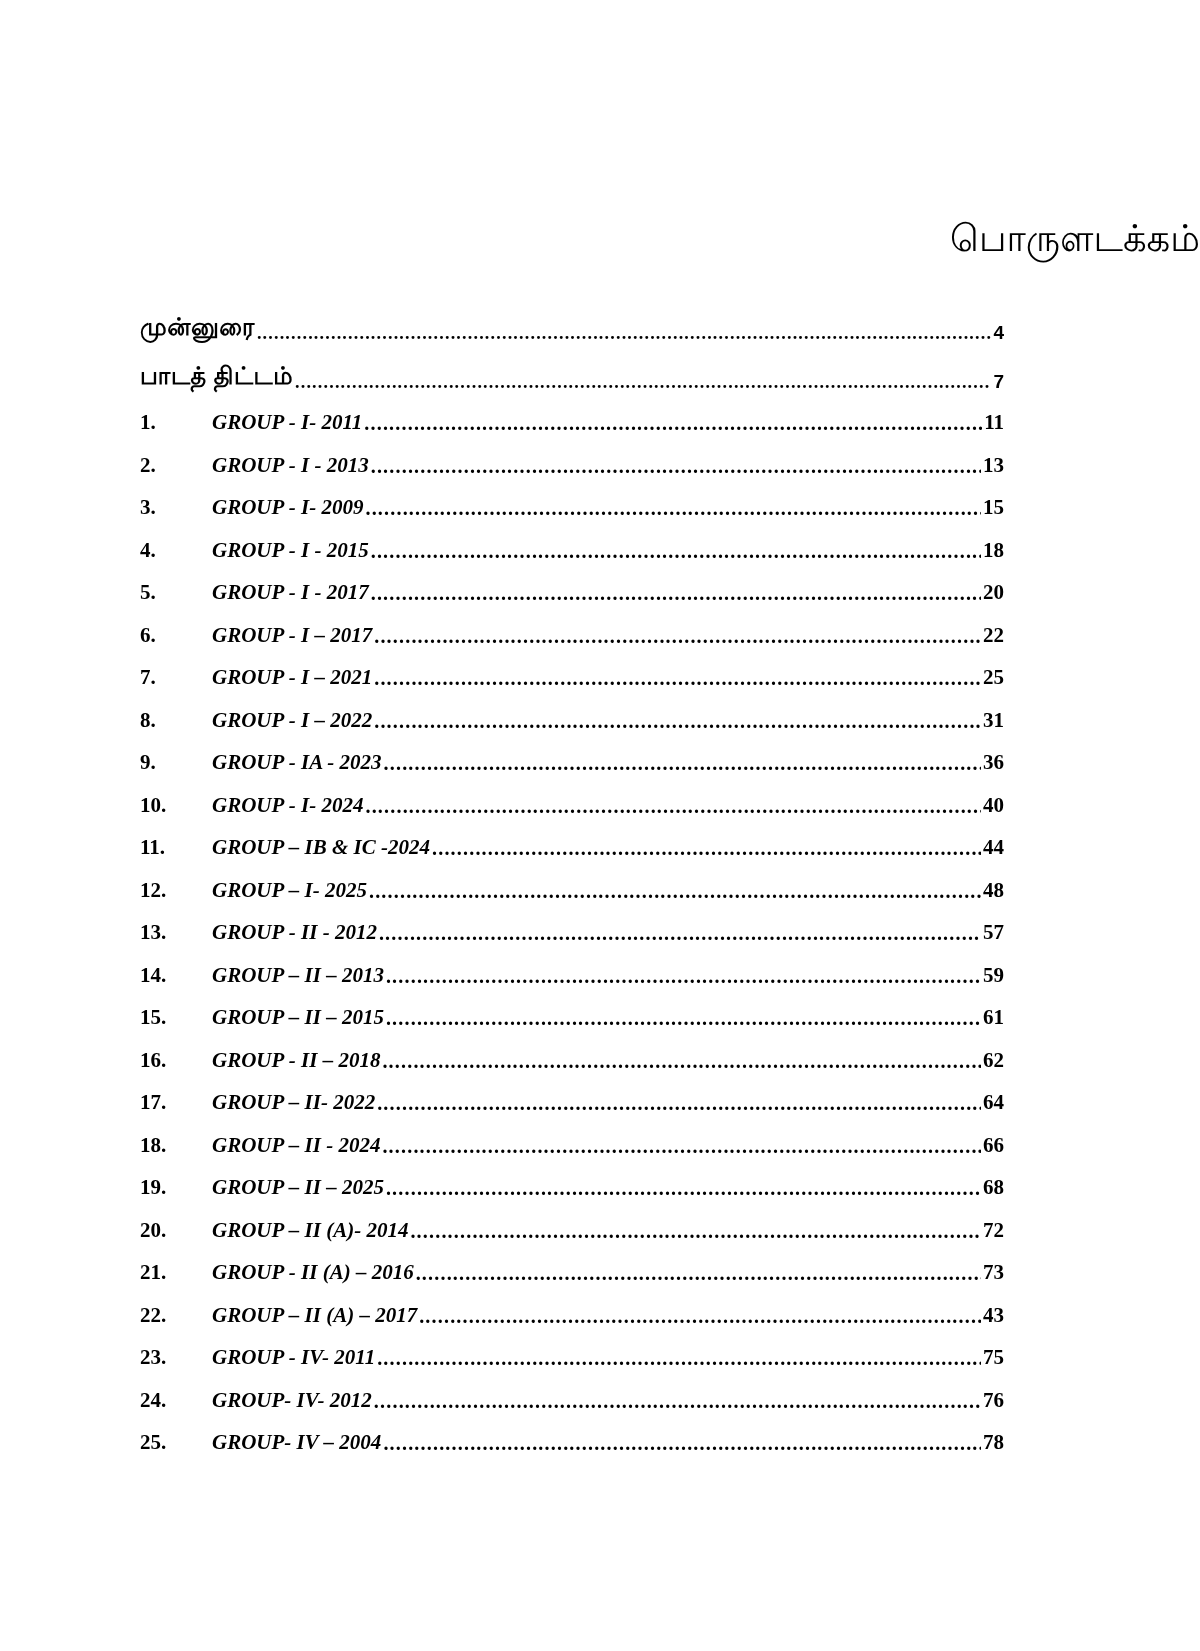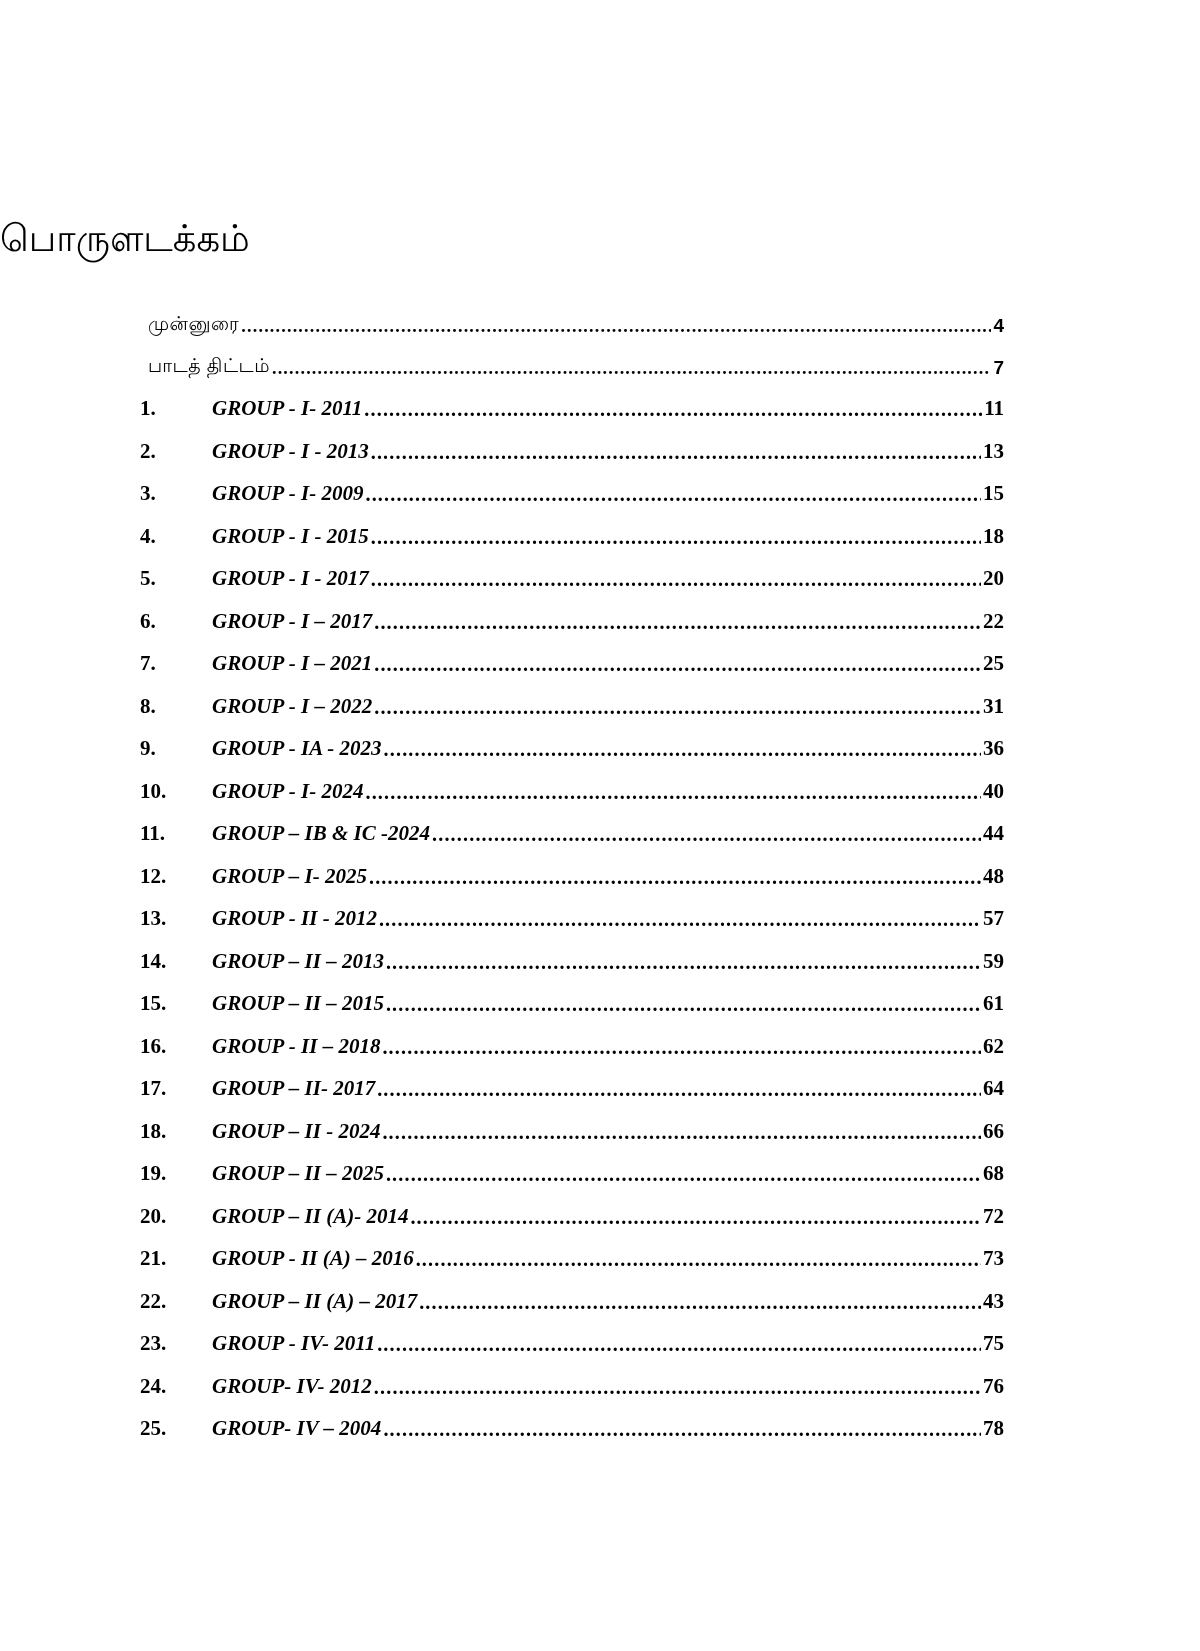--- a/index.html
+++ b/index.html
@@ -16,21 +16,21 @@
   }
   .page {
     position: relative;
     width: 1200px;
     height: 1651px;
     box-sizing: border-box;
     padding: 0;
     background: #ffffff;
   }
   .doc-title {
-    text-align: left;
+    text-align: right;
     font-family: "Liberation Sans", sans-serif;
     font-size: 37px;
     font-weight: 400;
     letter-spacing: 0px;
     margin: 0;
     padding-top: 218px;
     color: #000;
   }
   .toc {
     margin: 0;
@@ -42,25 +42,24 @@
     display: flex;
     align-items: flex-end;
     padding-left: 140px;
     padding-right: 196px;
     box-sizing: border-box;
     margin-bottom: 17.5px;
     font-weight: bold;
   }
   .front .label {
     font-family: "Liberation Sans", sans-serif;
-    font-size: 19px;
-    font-weight: normal;
+    font-size: 24px;
+    font-weight: bold;
     white-space: nowrap;
     letter-spacing: 0.5px;
-    margin-left: 8px;
   }
   .front .dots {
     font-size: 18px;
   }
   .front .pageno {
     font-family: "Liberation Sans", sans-serif;
     font-size: 19px;
     font-weight: bold;
   }
 
@@ -225,21 +224,21 @@
 
     <li class="toc-row entry">
       <span class="num">16.</span>
       <span class="label">GROUP - II – 2018</span>
       <span class="dots">............................................................................................................................................................................................</span>
       <span class="pageno">62</span>
     </li>
 
     <li class="toc-row entry">
       <span class="num">17.</span>
-      <span class="label">GROUP – II- 2017</span>
+      <span class="label">GROUP – II- 2022</span>
       <span class="dots">............................................................................................................................................................................................</span>
       <span class="pageno">64</span>
     </li>
 
     <li class="toc-row entry">
       <span class="num">18.</span>
       <span class="label">GROUP – II - 2024</span>
       <span class="dots">............................................................................................................................................................................................</span>
       <span class="pageno">66</span>
     </li>

